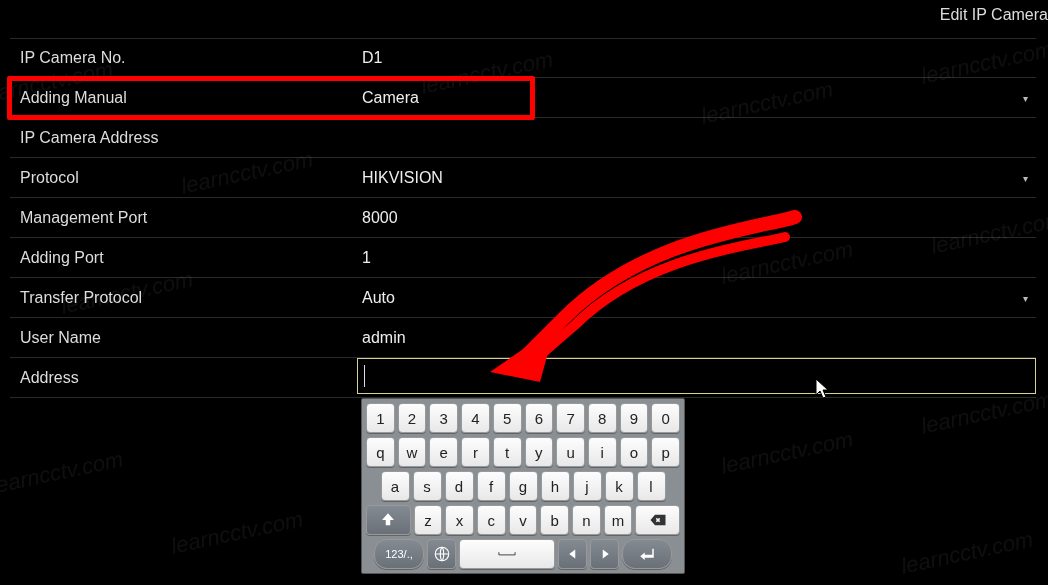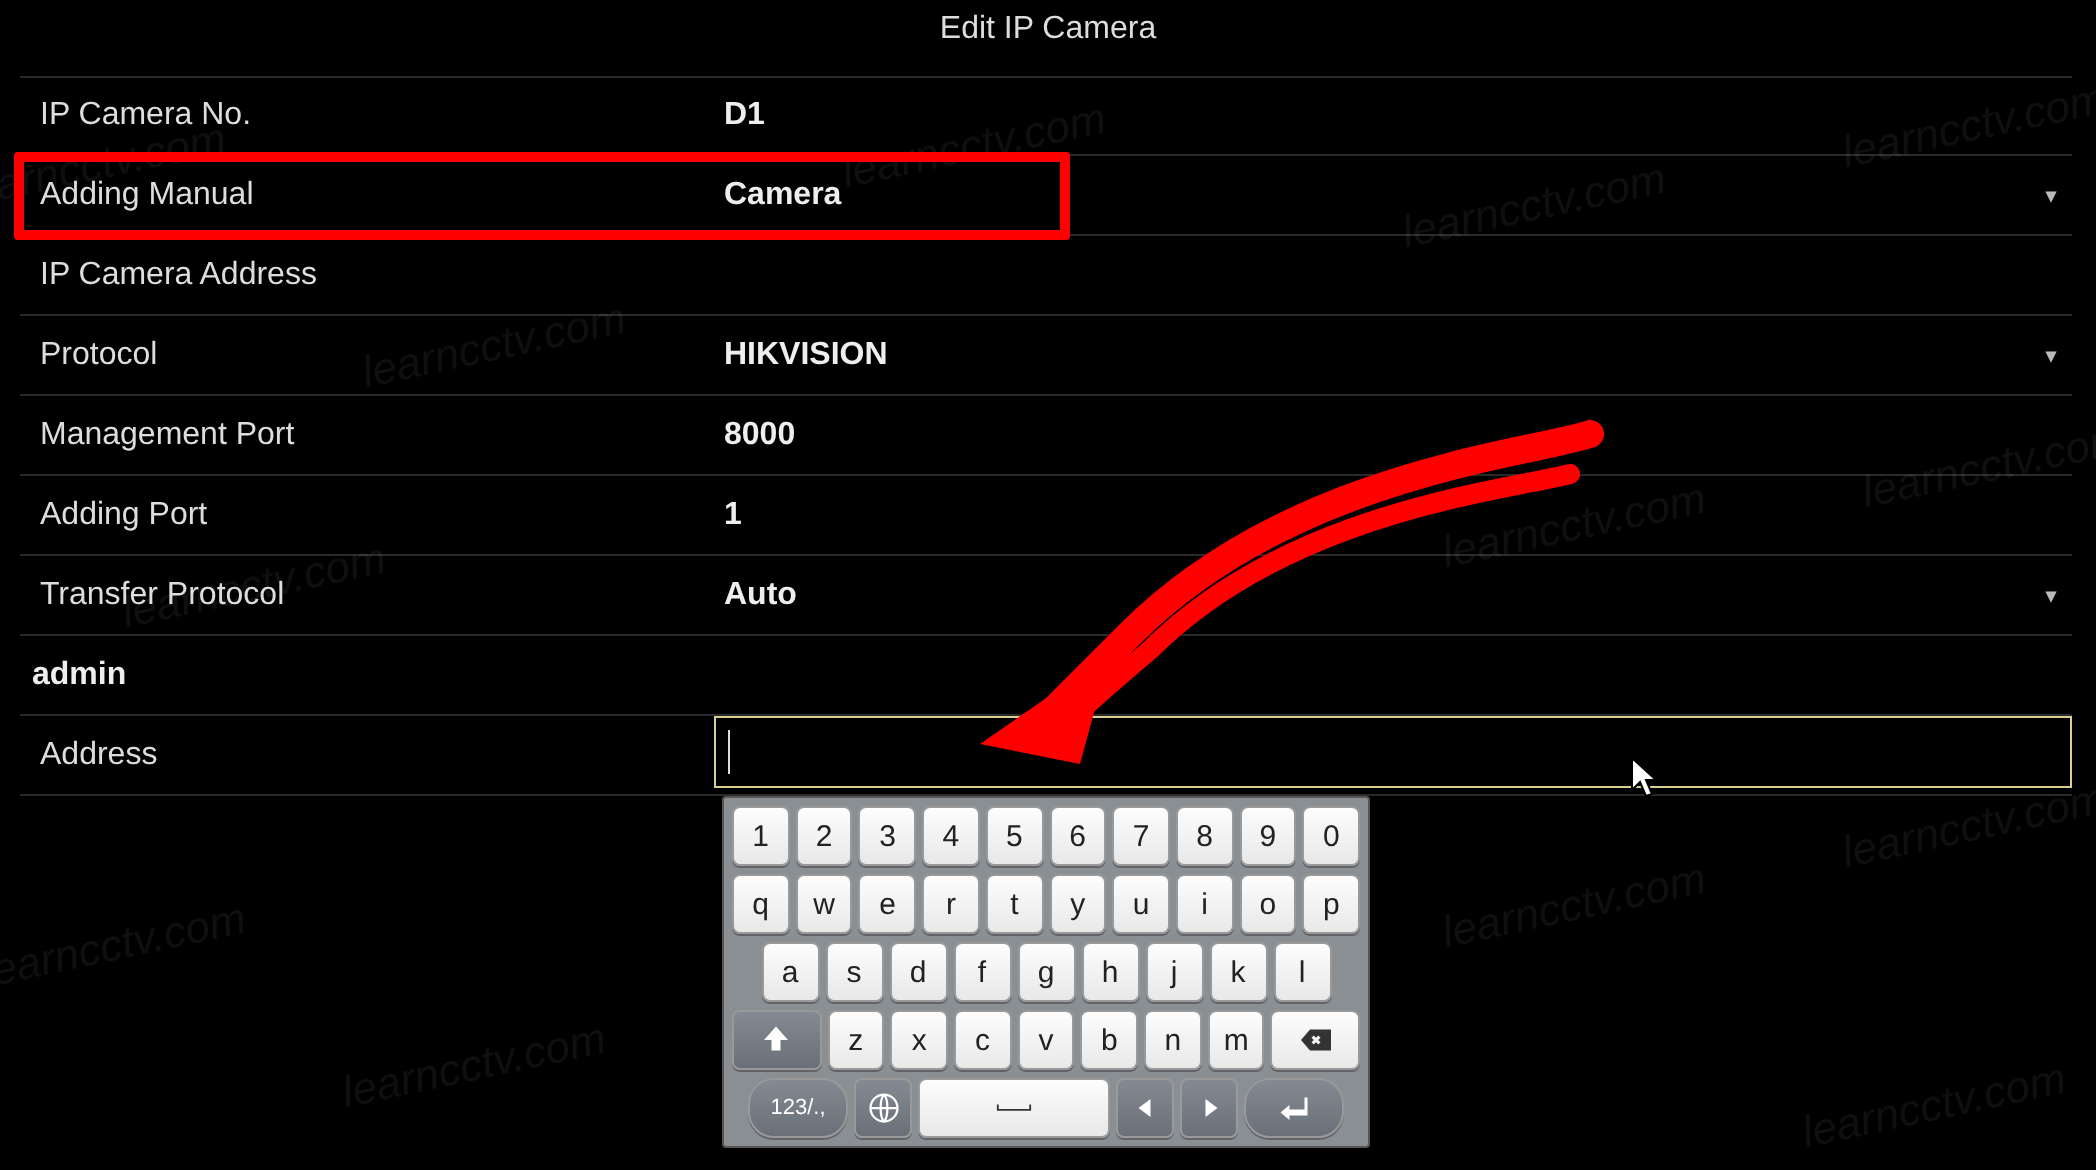--- a/index.html
+++ b/index.html
@@ -1,23 +1,23 @@
 <!DOCTYPE html>
 <html><head>
 <meta charset="utf-8">
 <style>
   * { box-sizing: border-box; margin: 0; padding: 0; }
   html, body { width: 1048px; height: 585px; background: #000; font-family: Arial, sans-serif; color: #e0e0e0; overflow: hidden; position: relative; }
   .container { width: 100%; height: 100%; position: relative; }
-  .title { position: absolute; top: 6px; left: 0; right: 0; text-align: center; font-size: 16px; color: #ddd; }
+  .title { position: absolute; top: 6px; left: 0; right: 0; text-align: right; font-size: 16px; color: #ddd; }
   .form { position: absolute; top: 38px; left: 10px; right: 12px; }
   .row { height: 40px; display: flex; align-items: center; border-bottom: 1px solid #2a2a2a; position: relative; }
   .row:first-child { border-top: 1px solid #2a2a2a; }
   .label { width: 346px; padding-left: 10px; font-size: 16px; color: #ddd; }
-  .value { flex: 1; padding-left: 6px; font-size: 16px; color: #eee; position: relative; font-weight: bold; }
+  .value { flex: 1; padding-left: 6px; font-size: 16px; color: #eee; position: relative; }
   .dropdown-icon { position: absolute; right: 8px; top: 50%; transform: translateY(-50%); font-size: 10px; color: #bbb; }
   .highlight-box { position: absolute; top: 76px; left: 7px; width: 528px; height: 44px; border: 5px solid #ff0000; pointer-events: none; z-index: 5; border-radius: 2px; }
   .password-input { position: absolute; left: 357px; right: 12px; height: 36px; top: 358px; border: 1px solid #d8d090; background: #000; }
   .password-input .cursor { position: absolute; left: 6px; top: 6px; width: 1px; height: 22px; background: #ddd; }
 
   .keyboard { position: absolute; left: 361px; top: 398px; width: 324px; background: #8a8f94; border: 1px solid #555; border-radius: 2px; padding: 4px 4px 4px 4px; display: flex; flex-direction: column; gap: 4px; }
   .krow { display: flex; gap: 3px; justify-content: center; }
   .key { width: 29px; height: 30px; background: linear-gradient(#fdfdfd,#e8e8e8); border: 1px solid #999; border-radius: 4px; display: flex; align-items: center; justify-content: center; font-size: 15px; color: #222; cursor: pointer; box-shadow: 0 1px 0 rgba(0,0,0,.3); }
   .key.dark { background: linear-gradient(#848a92,#6a7078); color: #fff; }
   .key.wide { width: 45px; }
@@ -70,20 +70,21 @@
       <div class="value">1</div>
     </div>
     <div class="row">
       <div class="label">Transfer Protocol</div>
       <div class="value">
         <span>Auto</span>
         <span class="dropdown-icon">▾</span>
       </div>
     </div>
     <div class="row">
+      <div class="label">User Name</div>
       <div class="value">admin</div>
     </div>
     <div class="row">
       <div class="label">Address</div>
       <div class="value"></div>
     </div>
   </div>
 
   <div class="highlight-box"></div>
 

